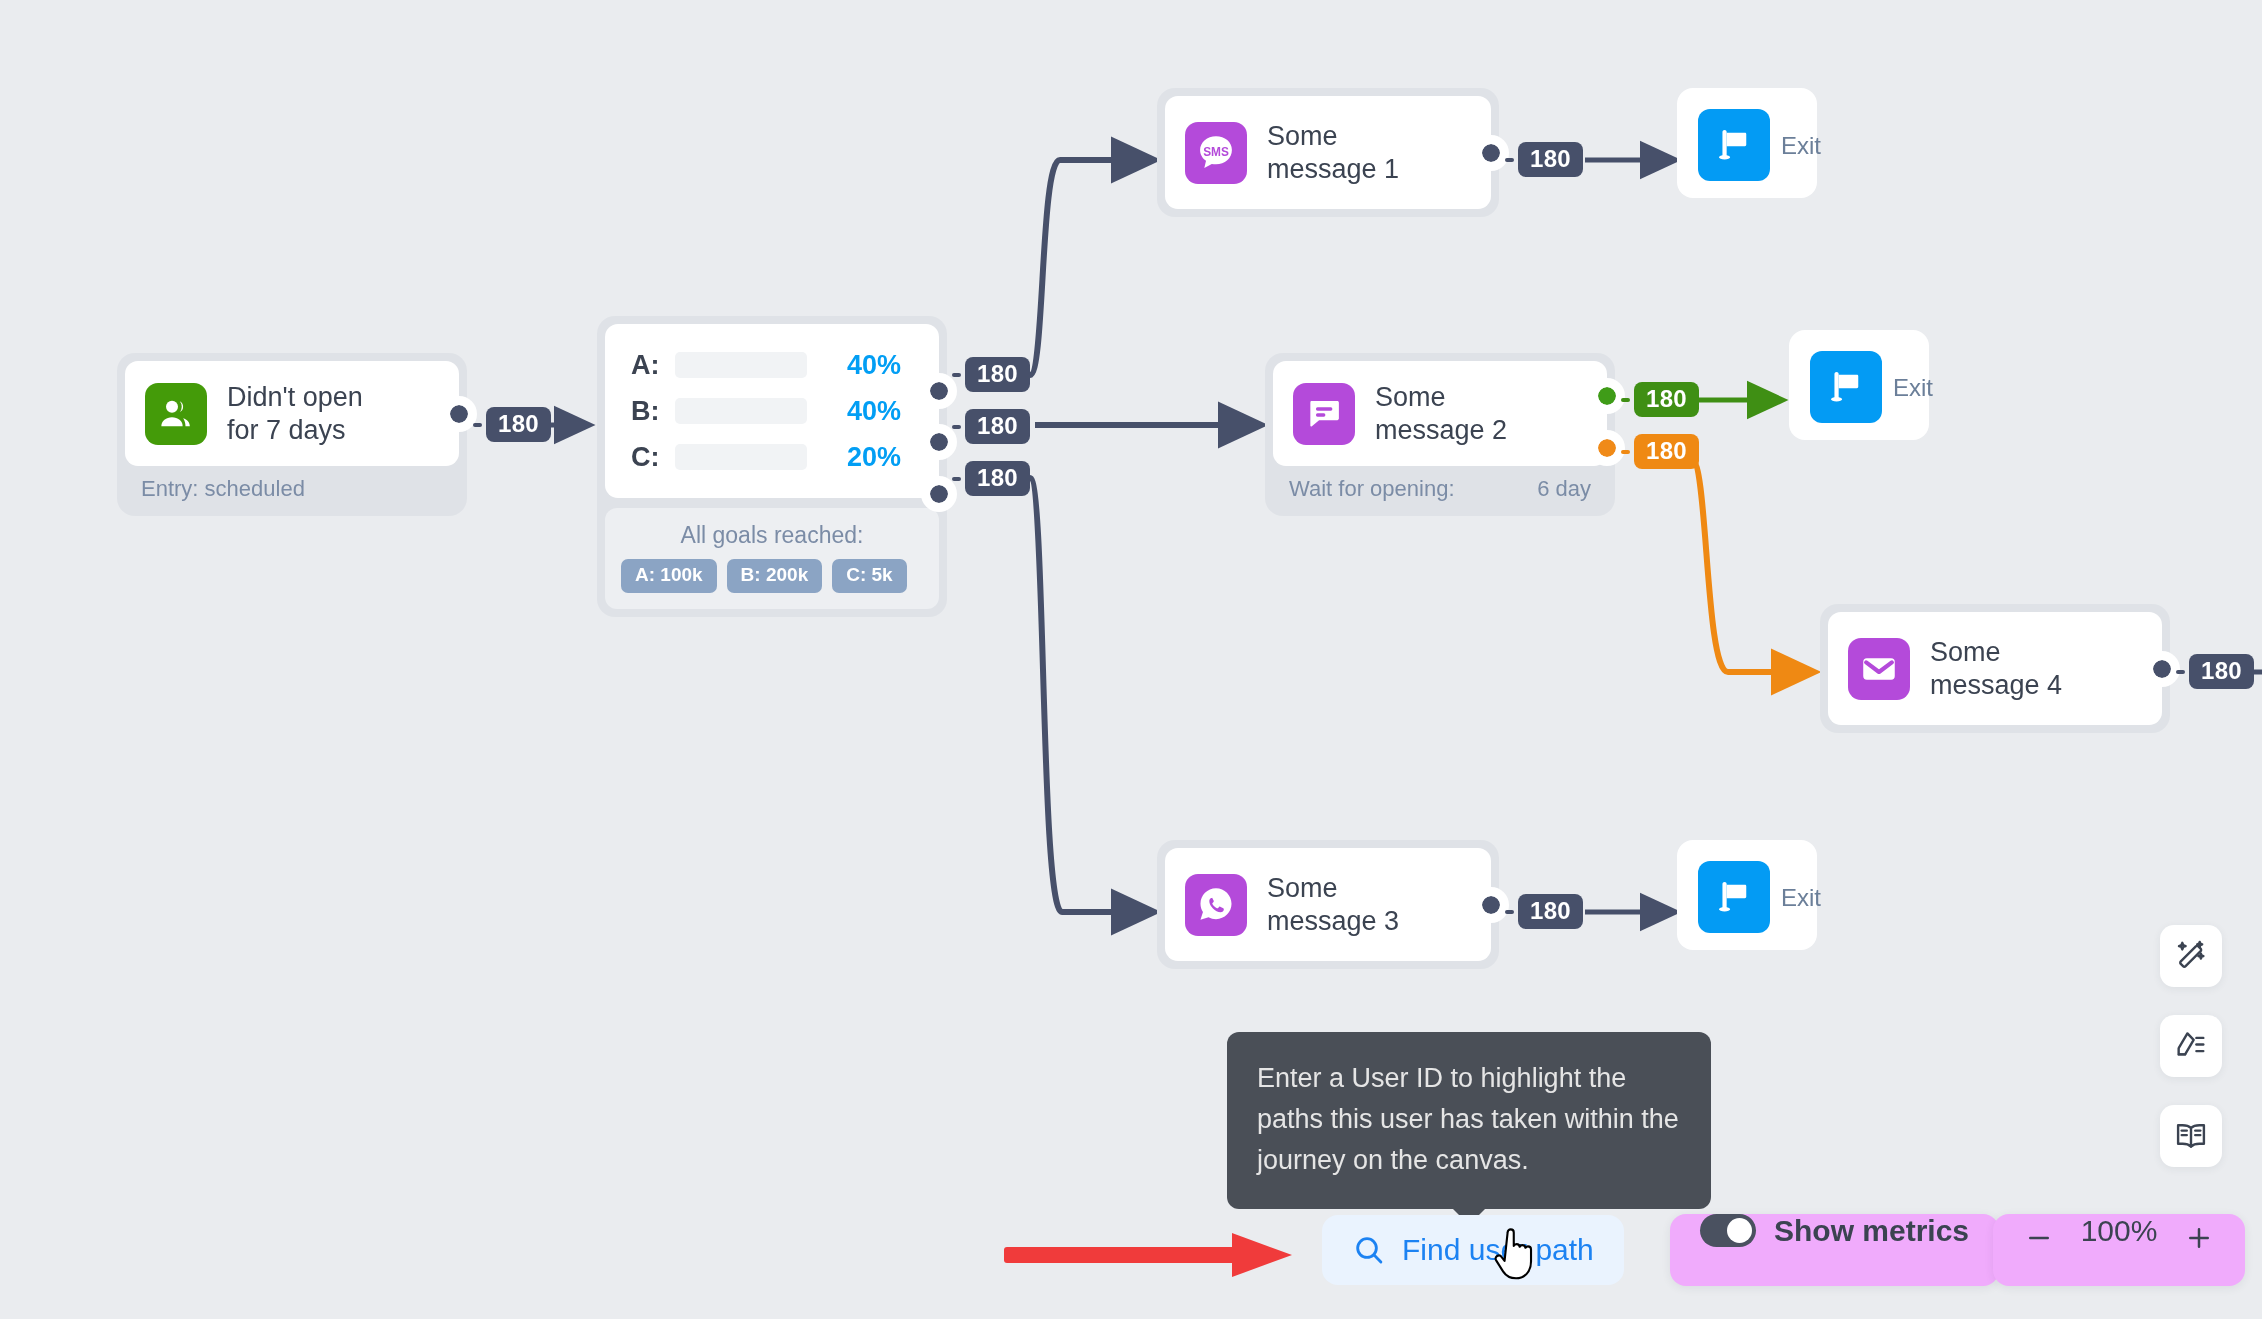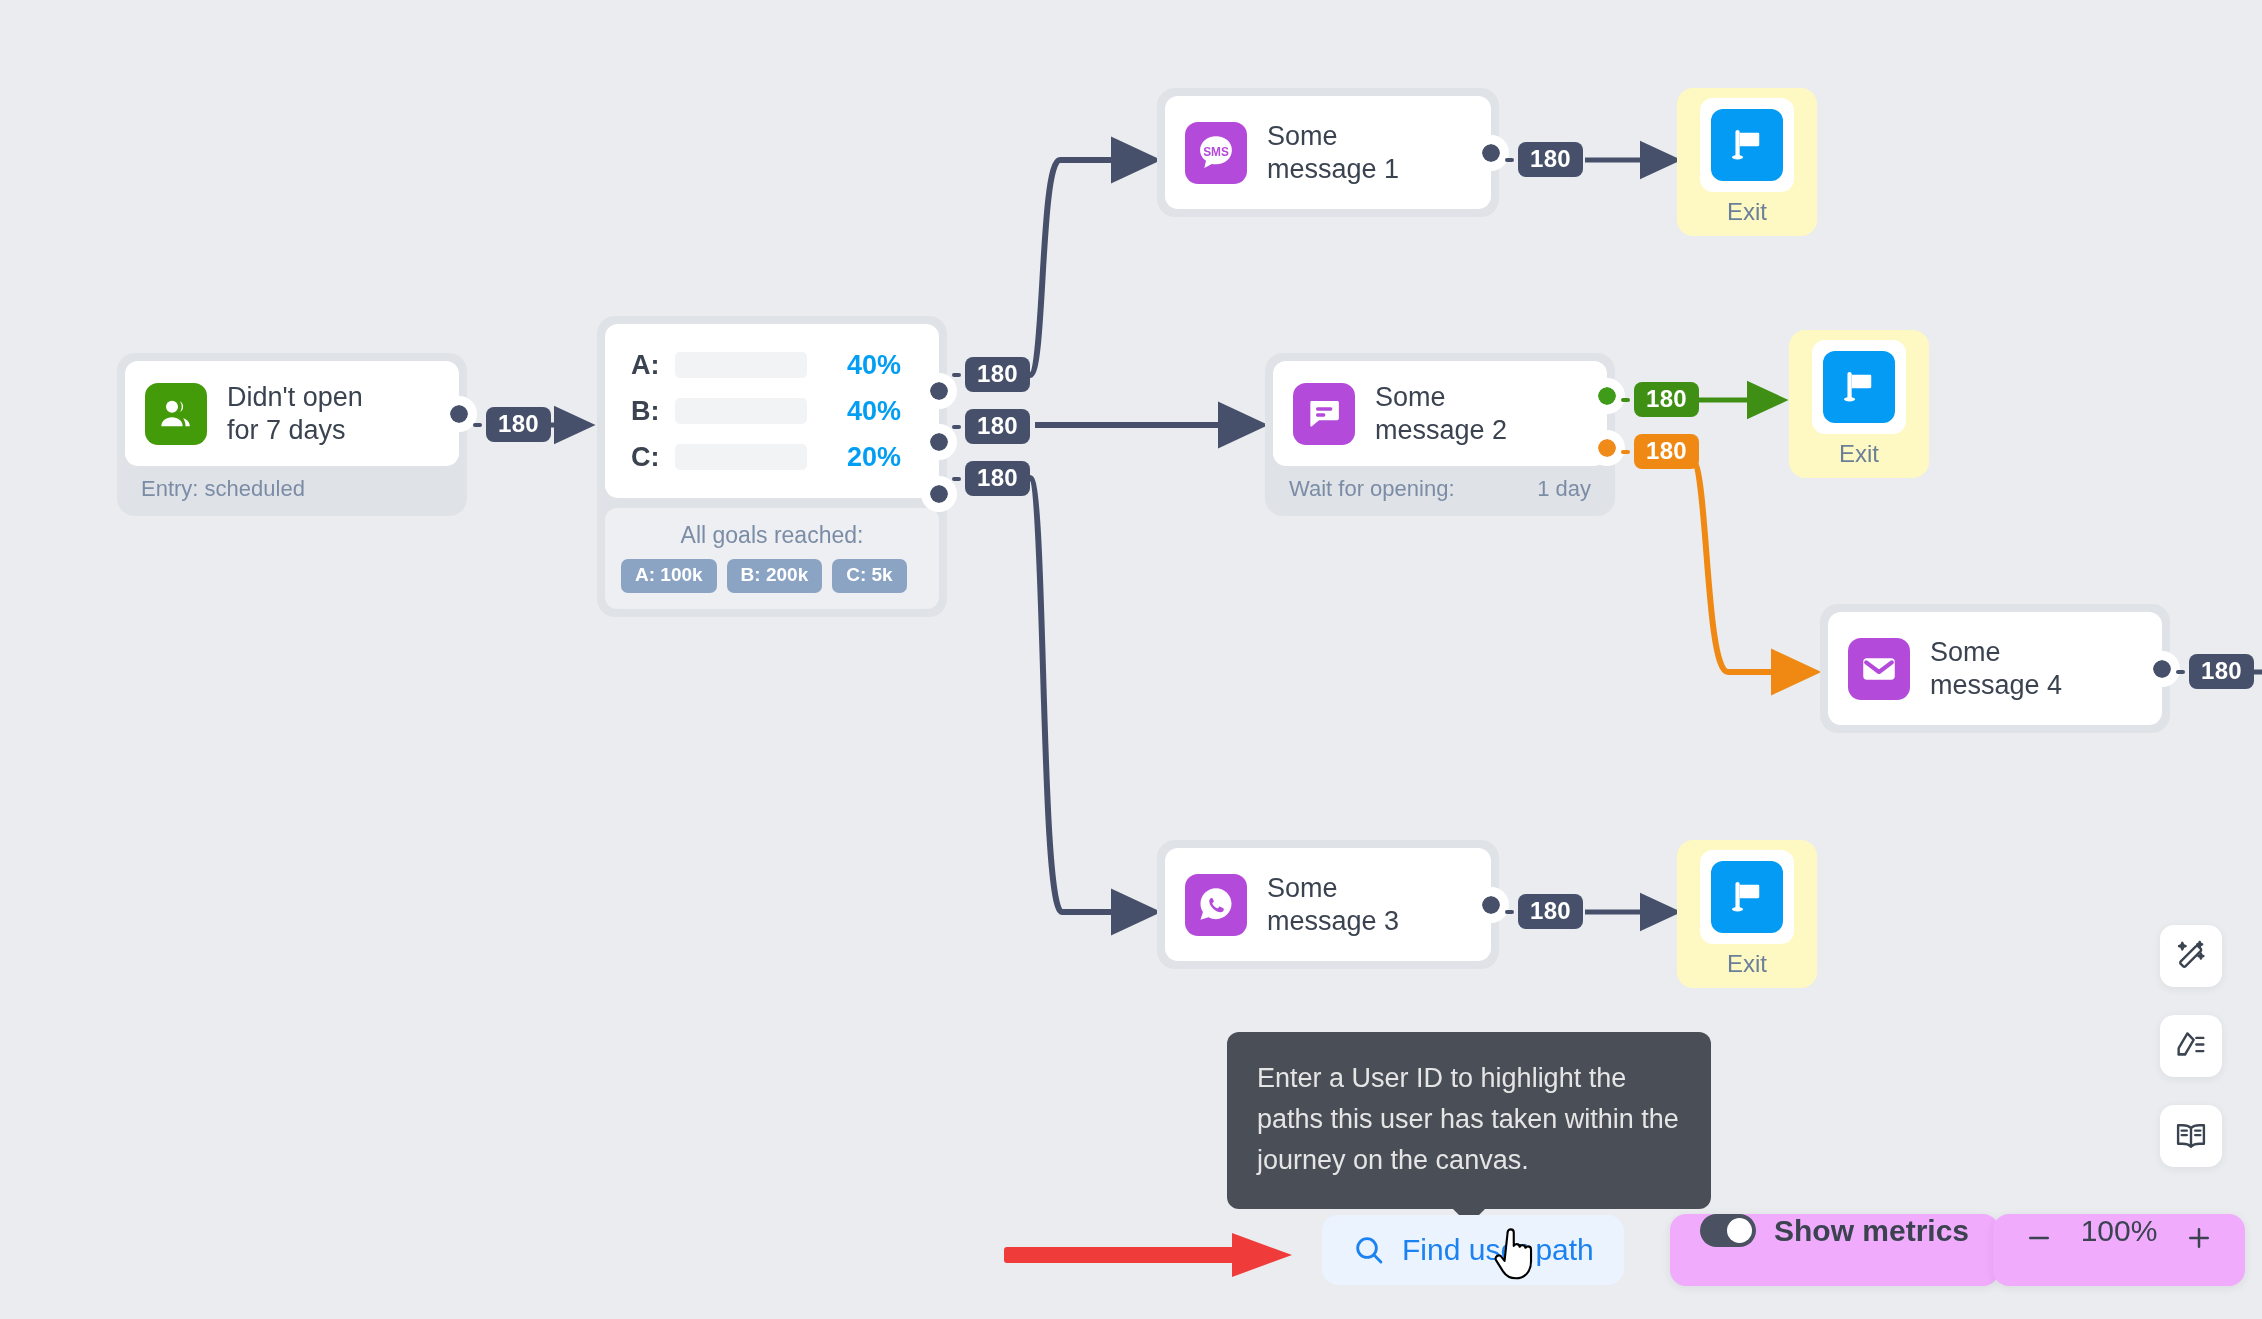--- a/index.html
+++ b/index.html
@@ -101,24 +101,24 @@
   .goal-chips { display:flex; flex-wrap:wrap; gap:10px; width:290px; }
   .goal-chip {
     background:#8ba4c4; color:#ffffff;
     font-size:19px; font-weight:700;
     border-radius:7px; padding:5px 14px 7px 14px;
   }
 
   
   .exit-shell {
     position:absolute;
-    background:#fef9c3;
+    background:#ffffff;
     border-radius:16px;
     padding:10px 10px 6px 10px;
-    display:flex; flex-direction:column; align-items:center;
+    display:flex; flex-direction:row; align-items:center;
     width:140px;
   }
   .exit-inner { background:#ffffff; border-radius:13px; padding:11px; }
   .exit-icon { width:72px; height:72px; border-radius:12px; background:#039bf4;
                display:flex; align-items:center; justify-content:center; }
   .exit-label { font-size:24px; color:#6b7f99; margin-top:6px; margin-bottom:4px; }
 
   
   #tooltip {
     position:absolute;
@@ -326,21 +326,21 @@
           <rect x="7.4" y="11.6" width="5.4" height="1.9" rx=".9" fill="#b44ada"></rect>
         </svg>
       </div>
       <div class="node-title">Some
 message 2</div>
       <div class="port green" style="top:26px;"></div>
       <div class="port orange" style="top:78px;"></div>
     </div>
     <div class="node-footer">
       <span>Wait for opening:</span>
-      <span class="val">1 day</span>
+      <span class="val">6 day</span>
     </div>
   </div>
   <div class="dash green" style="left:1621px; top:398px;"></div>
   <div class="badge green" style="left:1634px; top:382px;">180</div>
   <div class="dash orange" style="left:1621px; top:450px;"></div>
   <div class="badge orange" style="left:1634px; top:434px;">180</div>
 
   <div class="exit-shell" style="left:1789px; top:330px;">
     <div class="exit-inner">
       <div class="exit-icon">

